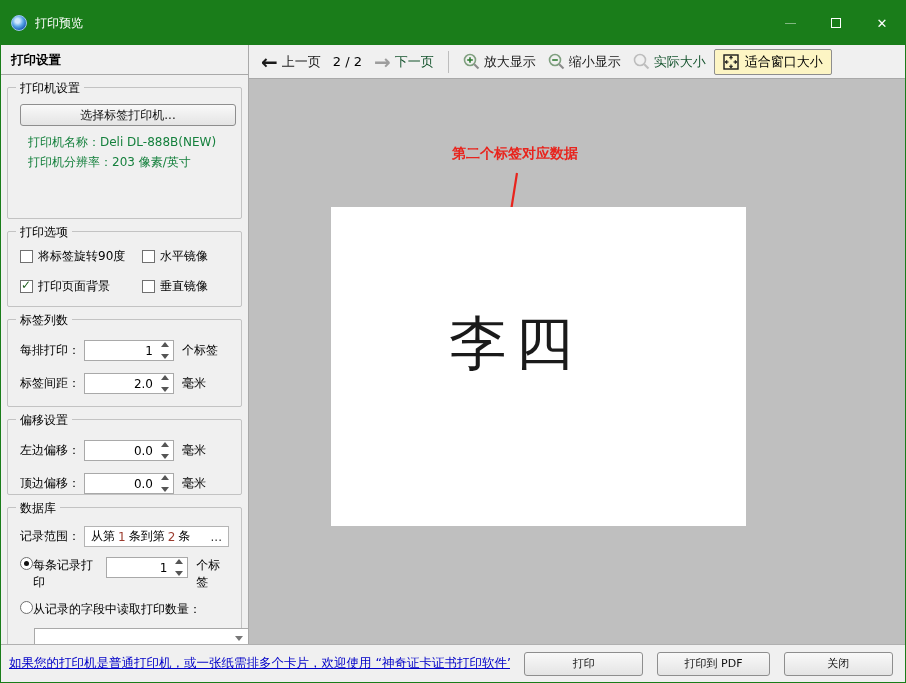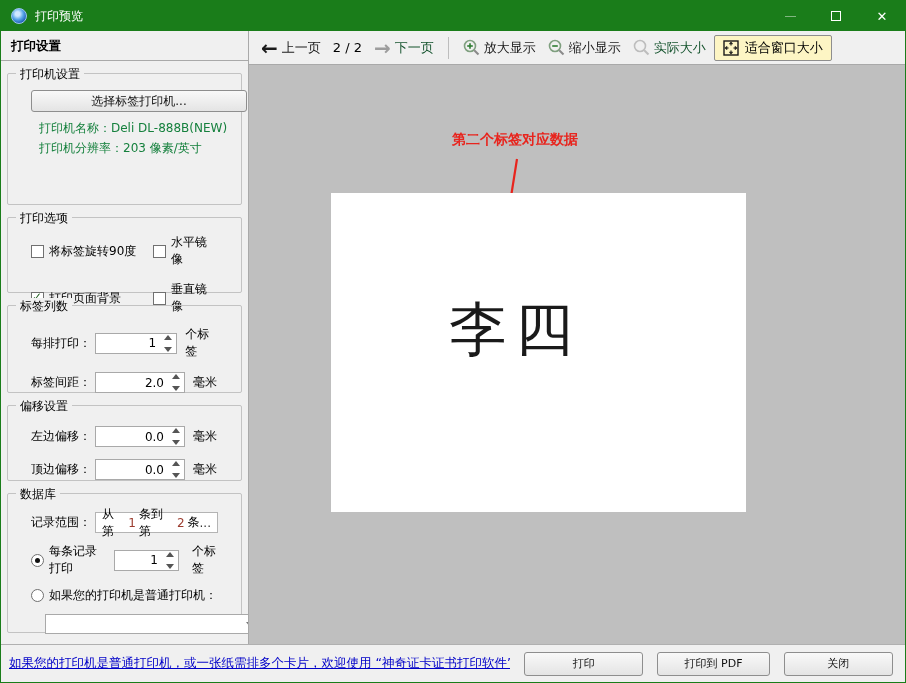--- a/index.html
+++ b/index.html
@@ -1,37 +1,37 @@
 <!DOCTYPE html>
 <html><head>
 <meta charset="utf-8">
 <style>
   * { box-sizing: border-box; margin: 0; padding: 0; }
   html,body { width:906px; height:683px; font-family:"DejaVu Sans","Liberation Sans",sans-serif; }
   .window{ width:906px; height:683px; border:1px solid #1a7d1a; background:#f0f0f0;
            display:flex; flex-direction:column; overflow:hidden; }
 
   
-  .titlebar{ height:30px; background:#1a7d1a; display:flex; align-items:center; flex:0 0 auto; }
+  .titlebar{ height:44px; background:#1a7d1a; display:flex; align-items:center; flex:0 0 auto; }
   .app-icon{ width:16px; height:16px; border-radius:50%; margin:0 8px 0 10px;
              background:radial-gradient(circle at 40% 35%, #cfe8ff 0 18%, #5aa7e8 45%, #1d5fb8 75%, #164a94 100%);
              border:1px solid #9cc4ee; }
   .title-text{ color:#fff; font-size:12px; }
   .tb-buttons{ margin-left:auto; display:flex; height:100%; }
   .tb-btn{ width:46px; height:100%; display:flex; align-items:center; justify-content:center; color:#fff; font-size:12px; cursor:default; }
   .glyph-min{ width:11px; height:1px; background:rgba(255,255,255,.45); display:block; }
   .glyph-max{ width:10px; height:10px; border:1px solid #fff; display:block; }
   .glyph-close{ font-size:13px; line-height:1; }
 
   
   .body-row{ flex:1 1 auto; display:flex; min-height:0; }
   .sidebar{ width:248px; flex:0 0 248px; background:#f0f0f0; border-right:1px solid #a9a9a9; padding:0 6px; overflow:hidden; }
   .sidebar-header{ font-size:12.5px; font-weight:bold; padding:7px 0 5px; border-bottom:1px solid #a9a9a9; margin:0 -6px; padding-left:10px; }
 
-  .group{ position:relative; border:1px solid #c3c3c3; border-radius:2px; margin-top:12px; padding:14px 23px 6px; }
+  .group{ position:relative; border:1px solid #c3c3c3; border-radius:2px; margin-top:12px; padding:14px 12px 6px; }
   .group-title{ position:absolute; top:-8px; left:8px; background:#f0f0f0; padding:0 4px; font-size:12px; }
 
   .g-printer{ height:132px; }
   .g-options{ height:76px; }
   .g-columns{ height:88px; }
   .g-offset { height:76px; }
   .g-db     { height:140px; }
 
   .btn{ border:1px solid #8e8e8e; border-radius:3px; background:linear-gradient(#f9f9f9,#e4e4e4);
         font-size:12px; font-family:inherit; color:#111; cursor:default;text-align:center; }
@@ -51,21 +51,21 @@
   .spin-btns i{ display:block; width:0; height:0; margin:0 auto; }
   .spin-btns .up{ border-left:4px solid transparent; border-right:4px solid transparent; border-bottom:5px solid #555; }
   .spin-btns .dn{ border-left:4px solid transparent; border-right:4px solid transparent; border-top:5px solid #555; }
 
   .range-row{ display:flex; align-items:center; font-size:12px; margin:4px 0 10px; }
   .range-row .lbl{ width:64px; flex:0 0 64px; }
   .range-box{ flex:1; height:21px; border:1px solid #b4b4b4; background:#fff; display:flex; align-items:center; padding:0 6px; font-size:12px; }
   .range-box .digit{ color:#9b3b2e; margin:0 3px; }
   .range-box .dots{ margin-left:auto; color:#333; }
 
-  .radio-row{ display:flex; align-items:center; font-size:12px; margin:6px 0 10px; gap:5px; }
+  .radio-row{ display:flex; align-items:flex-start; font-size:12px; margin:6px 0 10px; }
   .radio{ width:13px; height:13px; border:1px solid #707070; border-radius:50%; background:#fff; position:relative; flex:0 0 13px; }
   .radio.checked::after{ content:""; position:absolute; left:3px; top:3px; width:5px; height:5px; border-radius:50%; background:#111; }
   .radio-row .spin-wrap{ margin-left:8px; }
 
   .dropdown{ width:216px; height:20px; border:1px solid #a9a9a9; background:#fff; margin:2px 0 0 14px; position:relative; }
   .dropdown .dd-arrow{ position:absolute; right:6px; top:7px; width:0; height:0;
       border-left:4px solid transparent; border-right:4px solid transparent; border-top:5px solid #777; }
 
   
   .main{ flex:1 1 auto; display:flex; flex-direction:column; min-width:0; }
@@ -213,21 +213,21 @@
           <span>每条记录打印</span>
           <span class="spin-wrap"><input class="spin-input" value="1" style="">
             <span class="spin-btns">
                 <i class="up"></i>
                 <i class="dn"></i>
               </span></span>
           <span>个标签</span>
         </div>
         <div class="radio-row">
           <span class="radio"></span>
-          <span>如果您的打印机是普通打印机：</span>
+          <span>从记录的字段中读取打印数量：</span>
         </div>
         <div class="dropdown">
           <span></span>
           <span class="dd-arrow"></span>
         </div>
       </div>
     </div>
 
     <div class="main">
       <div class="toolbar">

